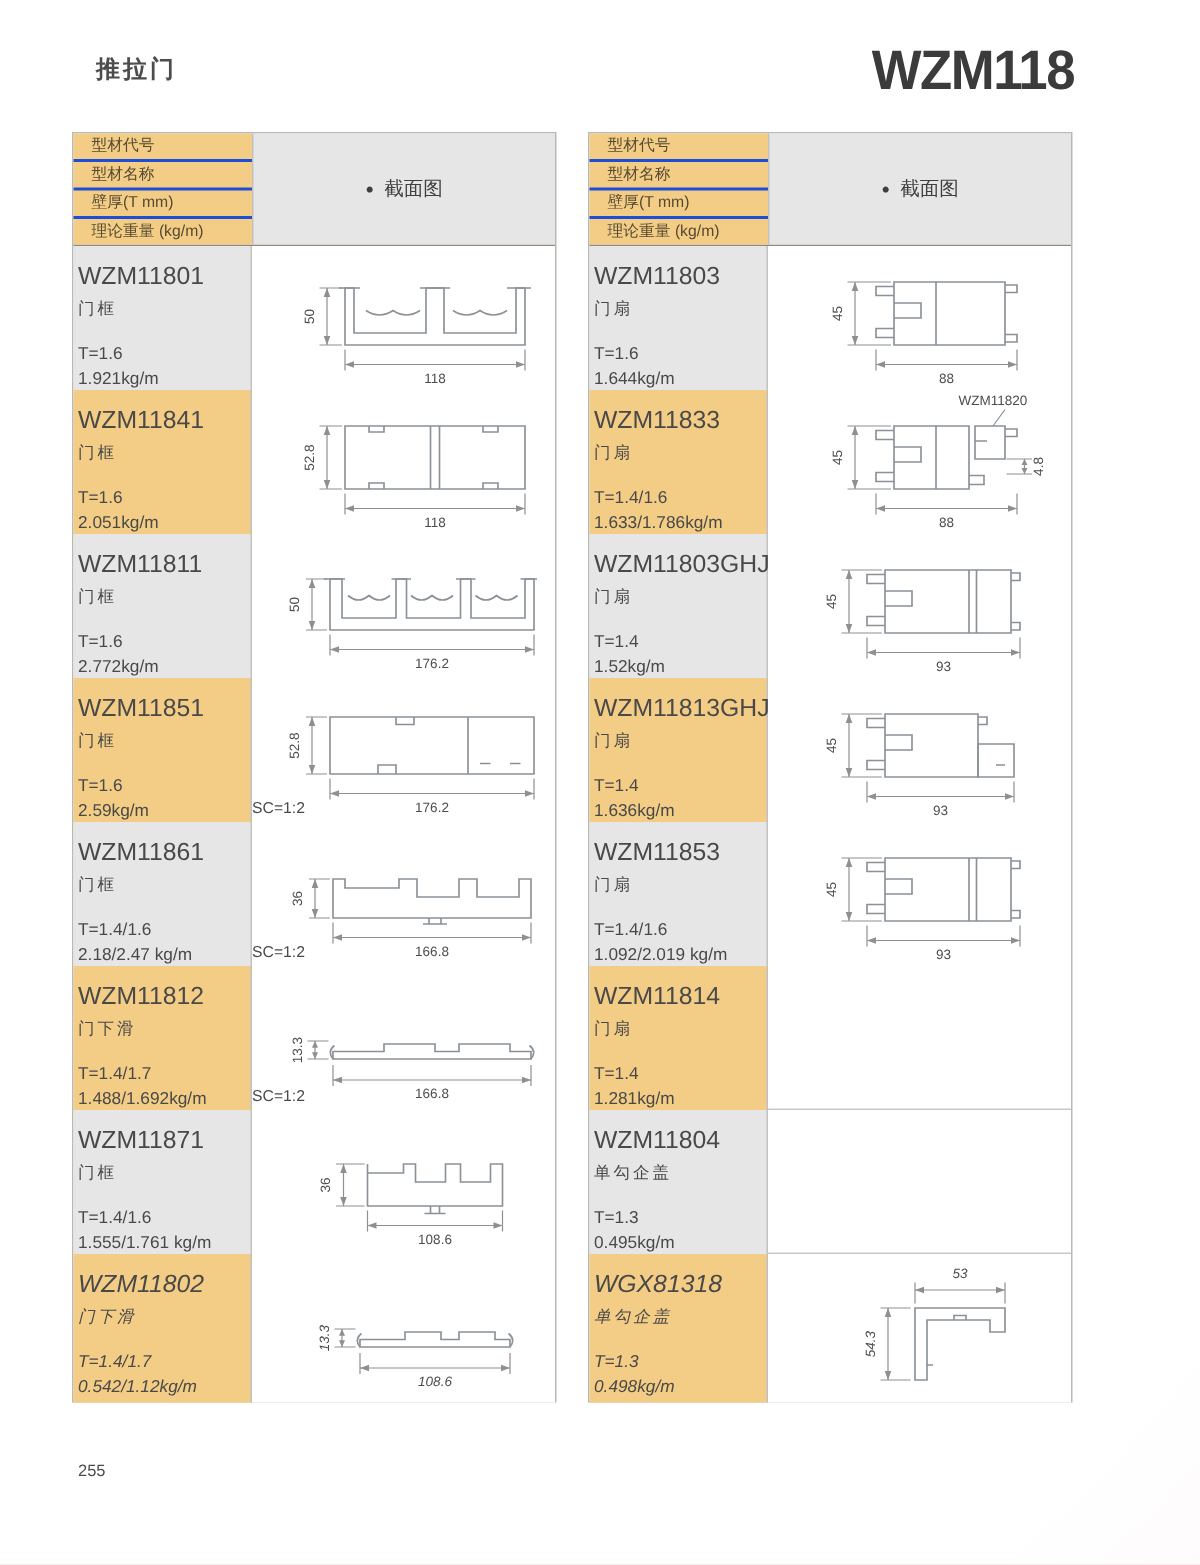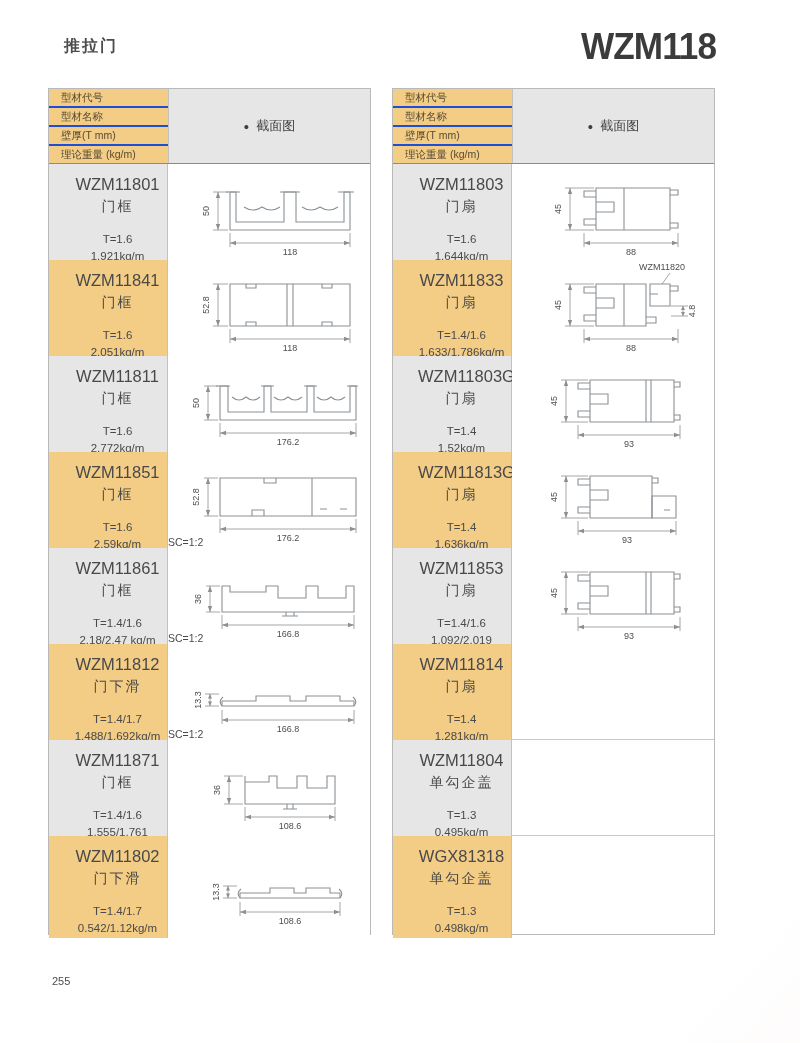--- a/index.html
+++ b/index.html
@@ -18,26 +18,26 @@
   .hdr-labels{background:#f3cc85;}
   .hdr-label{height:17px;line-height:17px;padding-left:12px;font-size:10.5px;color:#564a33;
              border-bottom:2px solid #1d4ed8;}
   .hdr-label:last-child{border-bottom:none;}
   .hdr-section{background:#e6e6e6;border-left:1px solid #c2c2c2;display:flex;align-items:center;
                justify-content:center;gap:7px;font-size:13px;color:#3f3f3f;}
   .bullet{font-size:15px;line-height:1;color:#3f3f3f;}
 
   .row{display:grid;grid-template-columns:119px 1fr;height:95px;border-top:1px solid #c8c8c8;}
   .rows .row:first-child{border-top:none;}
-  .rows .row:last-child{height:98px;}
-  .lbl{padding:11px 6px 0 25px;border-right:1px solid #c2c2c2;box-sizing:border-box;text-align:center;}
+  .rows .row:last-child{height:98px;font-style:italic;}
+  .lbl{padding:11px 6px 0 3px;border-right:1px solid #c2c2c2;box-sizing:border-box;}
   .rows .row:nth-child(odd) .lbl{background:#e6e6e6;}
   .rows .row:nth-child(even) .lbl{background:#f3cc85;}
   .code{font-size:16.5px;color:#494949;}
-  .cname{font-size:14px;color:#494949;margin-top:4px;letter-spacing:2px;}
+  .cname{font-size:11px;color:#494949;margin-top:4px;letter-spacing:2px;}
   .spec{margin-top:15px;font-size:11.5px;color:#494949;line-height:1.5;}
   .draw{position:relative;background:#fff;}
   .draw svg{display:block;}
   .scale-note{position:absolute;left:0;bottom:6px;font-size:10.5px;color:#4a4a4a;}
 
   .p{fill:none;stroke:#8b9196;stroke-width:1.1;}
   .d{fill:none;stroke:#8f8f8f;stroke-width:.8;}
   .a{fill:#8f8f8f;}
   .t{fill:#4d4d4d;font-size:9px;font-family:"Liberation Sans", sans-serif;}
 </style>
@@ -512,18 +512,36 @@
 
       <div class="row">
         <div class="lbl">
           <div class="code">WGX81318</div>
           <div class="cname">单勾企盖</div>
           <div class="spec">
               <div>T=1.3</div>
           <div>0.498kg/m</div>
             </div>
         </div>
+        <div class="draw">
+          <svg width="200" height="94" viewBox="0 0 200 94">
+            <g>
+              <path class="p" d="M98,36 H158 V52 h-10 v-8 H106 V84 h-8 Z"></path>
+              <path class="p" d="M124,44 v-3 h8 v3 M106,74 h4"></path>
+            </g>
+            <g>
+              <path class="d" d="M98,33 V19 M158,33 V19 M98,24 H158"></path>
+              <path class="a" d="M98,24 l6,-2.2 v4.4 z M158,24 l-6,-2.2 v4.4 z"></path>
+              <text class="t" text-anchor="middle" x="128" y="16">53</text>
+            </g>
+            <g>
+              <path class="d" d="M95,36 H75 M95,84 H75 M80,36 V84"></path>
+              <path class="a" d="M80,36 l-2.2,6 h4.4 z M80,84 l-2.2,-6 h4.4 z"></path>
+              <text class="t" text-anchor="middle" transform="translate(71,60) rotate(-90)">54.3</text>
+            </g>
+          </svg>
+        </div>
       </div>
     </div>
   </div>
 
   <div class="pageno">255</div>
 </div>
 
 </body></html>

